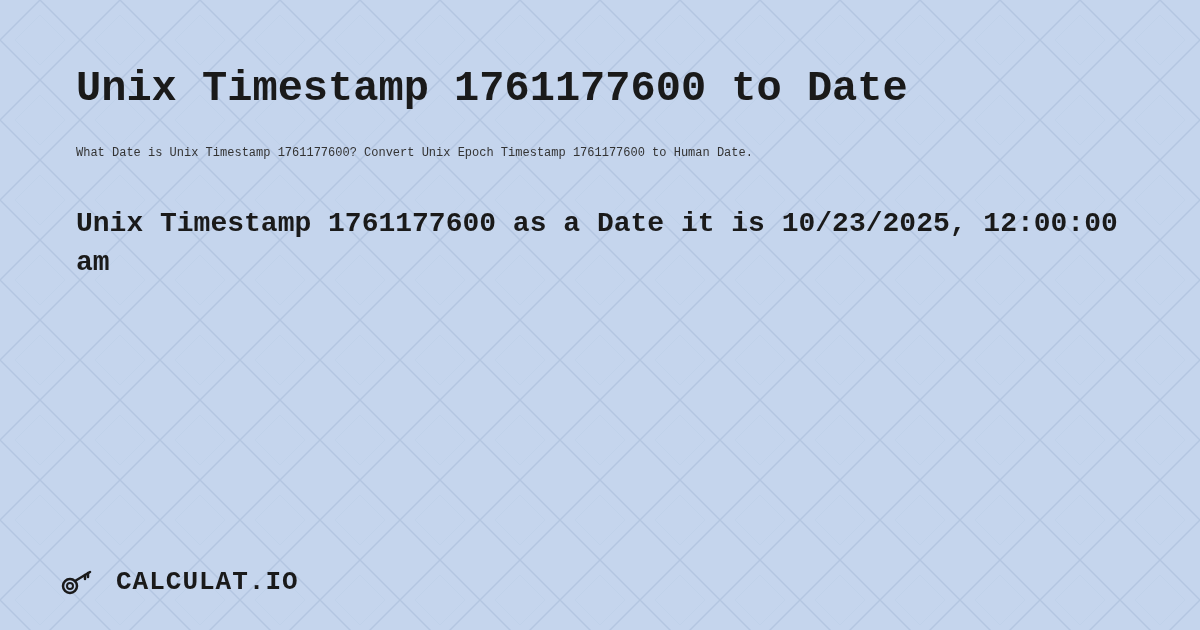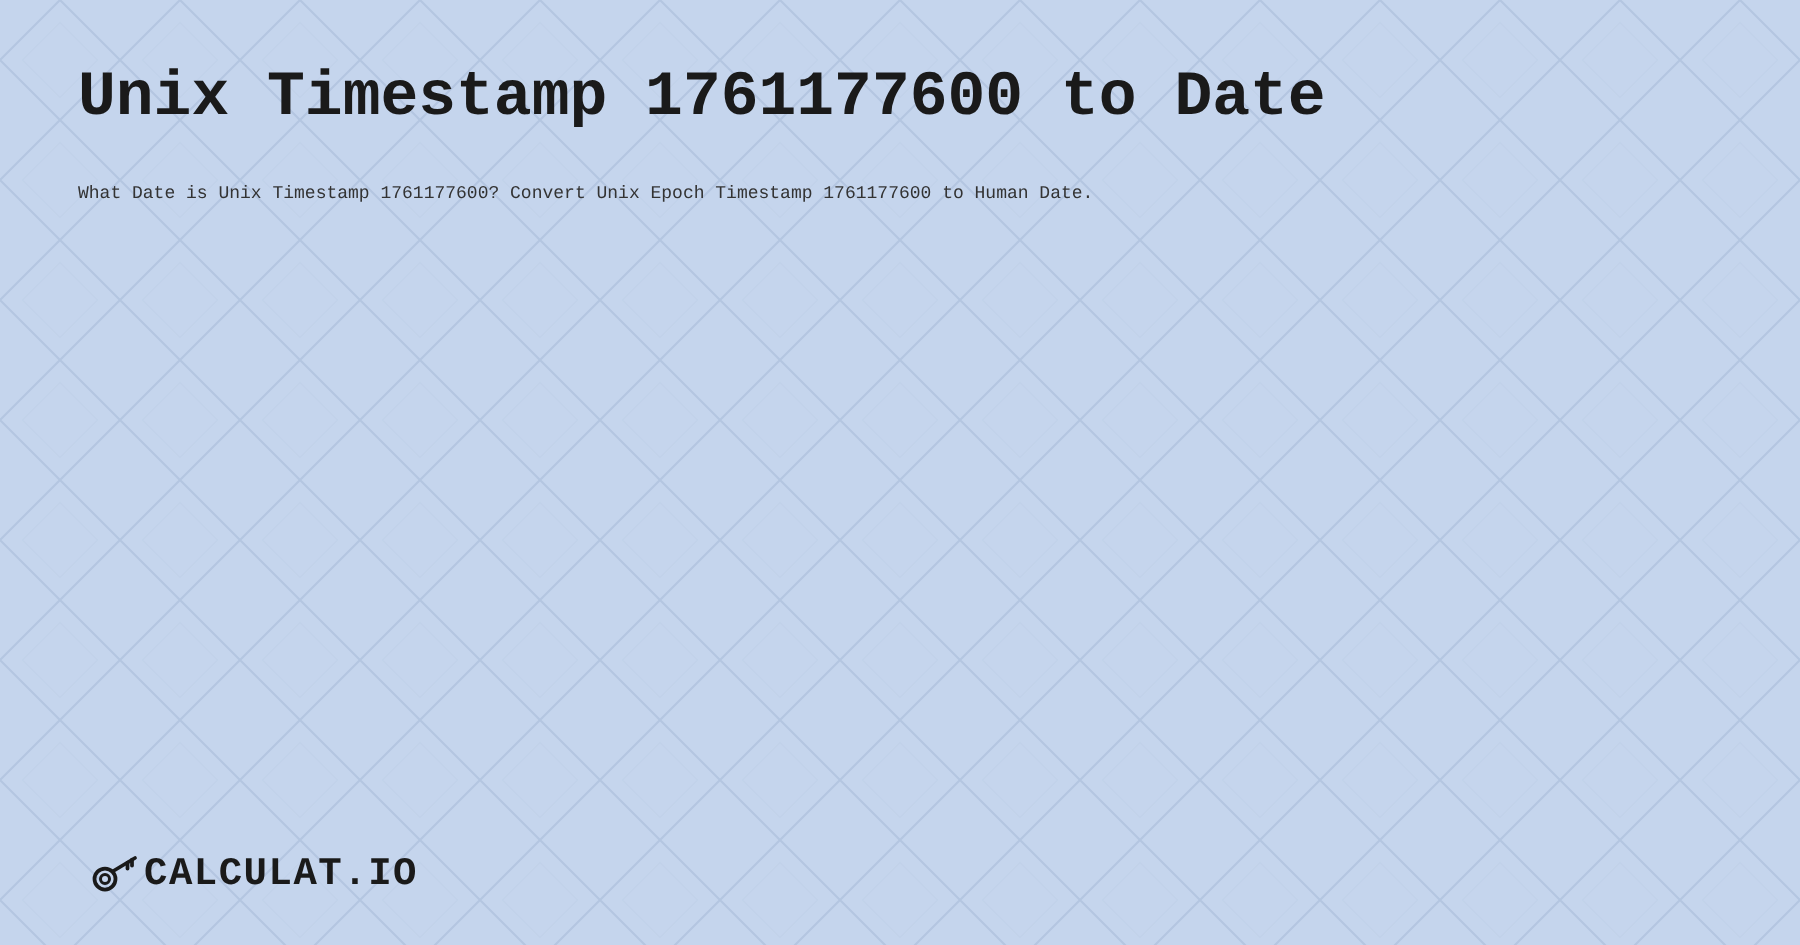--- a/index.html
+++ b/index.html
@@ -13,21 +13,22 @@
       height: 630px;
       overflow: hidden;
       font-family: 'Courier New', Courier, monospace;
       background-color: #c8d8f0;
       position: relative;
     }
 
     .content {
       position: relative;
       z-index: 1;
-      padding: 40px 52px;
+      padding: 40px 76px;
+      margin-top: 24px;
     }
 
     .main-title {
       font-size: 42px;
       font-weight: 900;
       color: #1a1a1a;
       margin-bottom: 30px;
       line-height: 1.2;
       font-family: 'Courier New', Courier, monospace;
     }
@@ -111,21 +112,21 @@
     .footer-label {
       font-size: 18px;
       font-weight: 700;
       color: #1a1a1a;
       font-family: 'Courier New', Courier, monospace;
     }
 
     .brand-logo {
       display: flex;
       align-items: center;
-      gap: 0;
+      gap: 20px;
     }
 
     .brand-text {
       font-size: 26px;
       font-weight: 700;
       color: #1a1a1a;
       font-family: 'Courier New', Courier, monospace;
       letter-spacing: 1px;
     }
 
@@ -152,20 +153,23 @@
   </defs>
   <rect width="1200" height="630" fill="#c5d5ed"></rect>
   <rect width="1200" height="630" fill="url(#diamonds)"></rect>
 </svg>
 
 <div class="content">
   <h1 class="main-title">Unix Timestamp 1761177600 to Date</h1>
 
   <p class="description">What Date is Unix Timestamp 1761177600? Convert Unix Epoch Timestamp 1761177600 to Human Date.</p>
 
+  <div class="result-section">
+    <p class="result-text">Unix Timestamp 1761177600 as a Date it is 10/23/2025, 12:00:00 am</p>
+  </div>
 </div>
 
 <div class="footer">
 
   <div class="brand-logo">
 
     <svg width="36" height="36" viewBox="0 0 36 36" fill="none" xmlns="http://www.w3.org/2000/svg">
 
       <circle cx="10" cy="22" r="7" stroke="#1a1a1a" stroke-width="2.5" fill="none"></circle>
       <circle cx="10" cy="22" r="3" stroke="#1a1a1a" stroke-width="2" fill="none"></circle>

